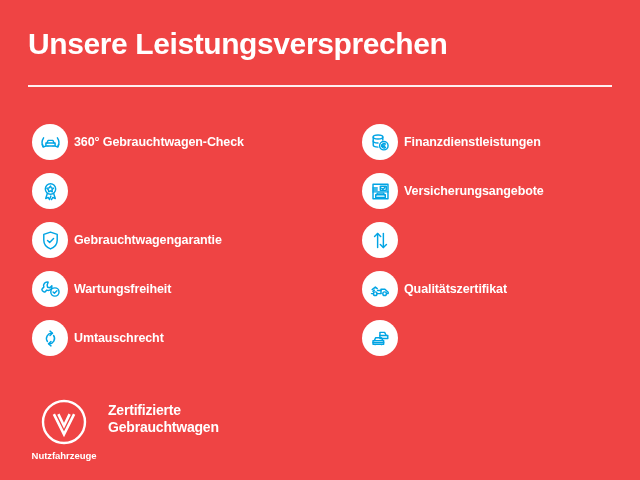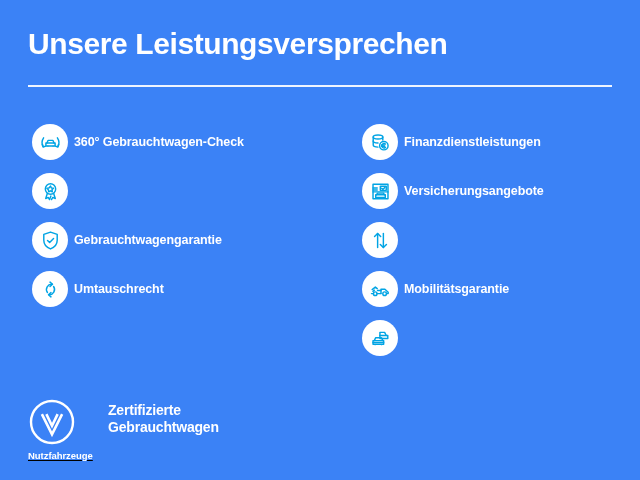--- a/index.html
+++ b/index.html
@@ -12,21 +12,21 @@
     height: 480px;
     overflow: hidden;
     background: #00AEEF;
     font-family: "Liberation Sans", "DejaVu Sans", sans-serif;
     -webkit-font-smoothing: antialiased;
   }
   #slide {
     position: relative;
     width: 640px;
     height: 480px;
-    background: #3b82f6;
+    background: #ef4444;
     box-sizing: border-box;
   }
 
   
   #page-title {
     position: absolute;
     left: 28px;
     top: 27px;
     font-size: 30px;
     font-weight: bold;
@@ -101,22 +101,21 @@
     position: absolute;
     left: 28px;
     top: 398px;
     display: flex;
     align-items: flex-start;
   }
   #brand-logo-wrap {
     width: 72px;
     display: flex;
     flex-direction: column;
-    align-items: flex-start;
-    text-decoration: underline;
+    align-items: center;
   }
   #vw-roundel {
     display: block;
     width: 48px;
     height: 48px;
   }
   #vw-roundel circle {
     fill: none;
     stroke: #ffffff;
     stroke-width: 3.2;
@@ -187,20 +186,30 @@
     <div class="benefit-item">
       <div class="benefit-icon">
         <svg viewBox="0 0 24 24">
           <path d="M12 3.2l7 2.4v6.1c0 4.1-2.9 7.4-7 9.1-4.1-1.7-7-5-7-9.1V5.6z"></path>
           <path d="M8.9 11.9l2.2 2.2 4.1-4.2"></path>
         </svg>
       </div>
       <div class="benefit-label">Gebrauchtwagengarantie</div>
     </div>
 
+    <div class="benefit-item">
+      <div class="benefit-icon">
+        <svg viewBox="0 0 24 24">
+          <path d="M9.6 4.3a3.8 3.8 0 0 0-4.5 5.2l-1.6 1.6a1.5 1.5 0 0 0 0 2.1l1 1a1.5 1.5 0 0 0 2.1 0l1.6-1.6a3.8 3.8 0 0 0 5.2-4.5l-2.1 2.1-2.3-0.5-0.5-2.3z"></path>
+          <circle cx="16.6" cy="14.6" r="4.3"></circle>
+          <path d="M14.7 14.6l1.4 1.4 2.6-2.7"></path>
+        </svg>
+      </div>
+      <div class="benefit-label">Wartungsfreiheit</div>
+    </div>
 
     <div class="benefit-item">
       <div class="benefit-icon">
         <svg viewBox="0 0 24 24">
           <path d="M13.8 6.6a5.4 5.4 0 0 0-5 8.5"></path>
           <path d="M10.2 17.4a5.4 5.4 0 0 0 5-8.5"></path>
           <path d="M11.5 4.3l2.6 2.2-2.6 2.3"></path>
           <path d="M12.5 19.7l-2.6-2.2 2.6-2.3"></path>
         </svg>
       </div>
@@ -262,21 +271,21 @@
           <path d="M2.6 16.3h2.1"></path>
           <path d="M8.3 16.3h4.2"></path>
           <path d="M12.5 16.3v-4.6h4.1l3.4 3.1v1.5h-1.4"></path>
           <path d="M12.5 13.1h-3.6"></path>
           <circle cx="6.5" cy="16.4" r="1.9"></circle>
           <circle cx="16.3" cy="16.4" r="1.9"></circle>
           <path d="M3.3 12.1l3.3-2.6 2 1.6"></path>
           <path d="M4.1 13.9l1.5-1.2"></path>
         </svg>
       </div>
-      <div class="benefit-label">Mobilitätsgarantie</div>
+      <div class="benefit-label">Qualitätszertifikat</div>
     </div>
 
     <div class="benefit-item">
       <div class="benefit-icon">
         <svg viewBox="0 0 24 24">
           <path d="M11.4 5.6h4.9l1.7 3.3h1.6v3.2h-8.2z"></path>
           <path d="M11.4 8.9h6.6"></path>
           <path d="M4.2 14.2h11.1v3.9H4.2z"></path>
           <path d="M5.5 14.2l1.4-2.9h6.2l1.4 2.9"></path>
           <path d="M4.2 16.1h11.1"></path>

